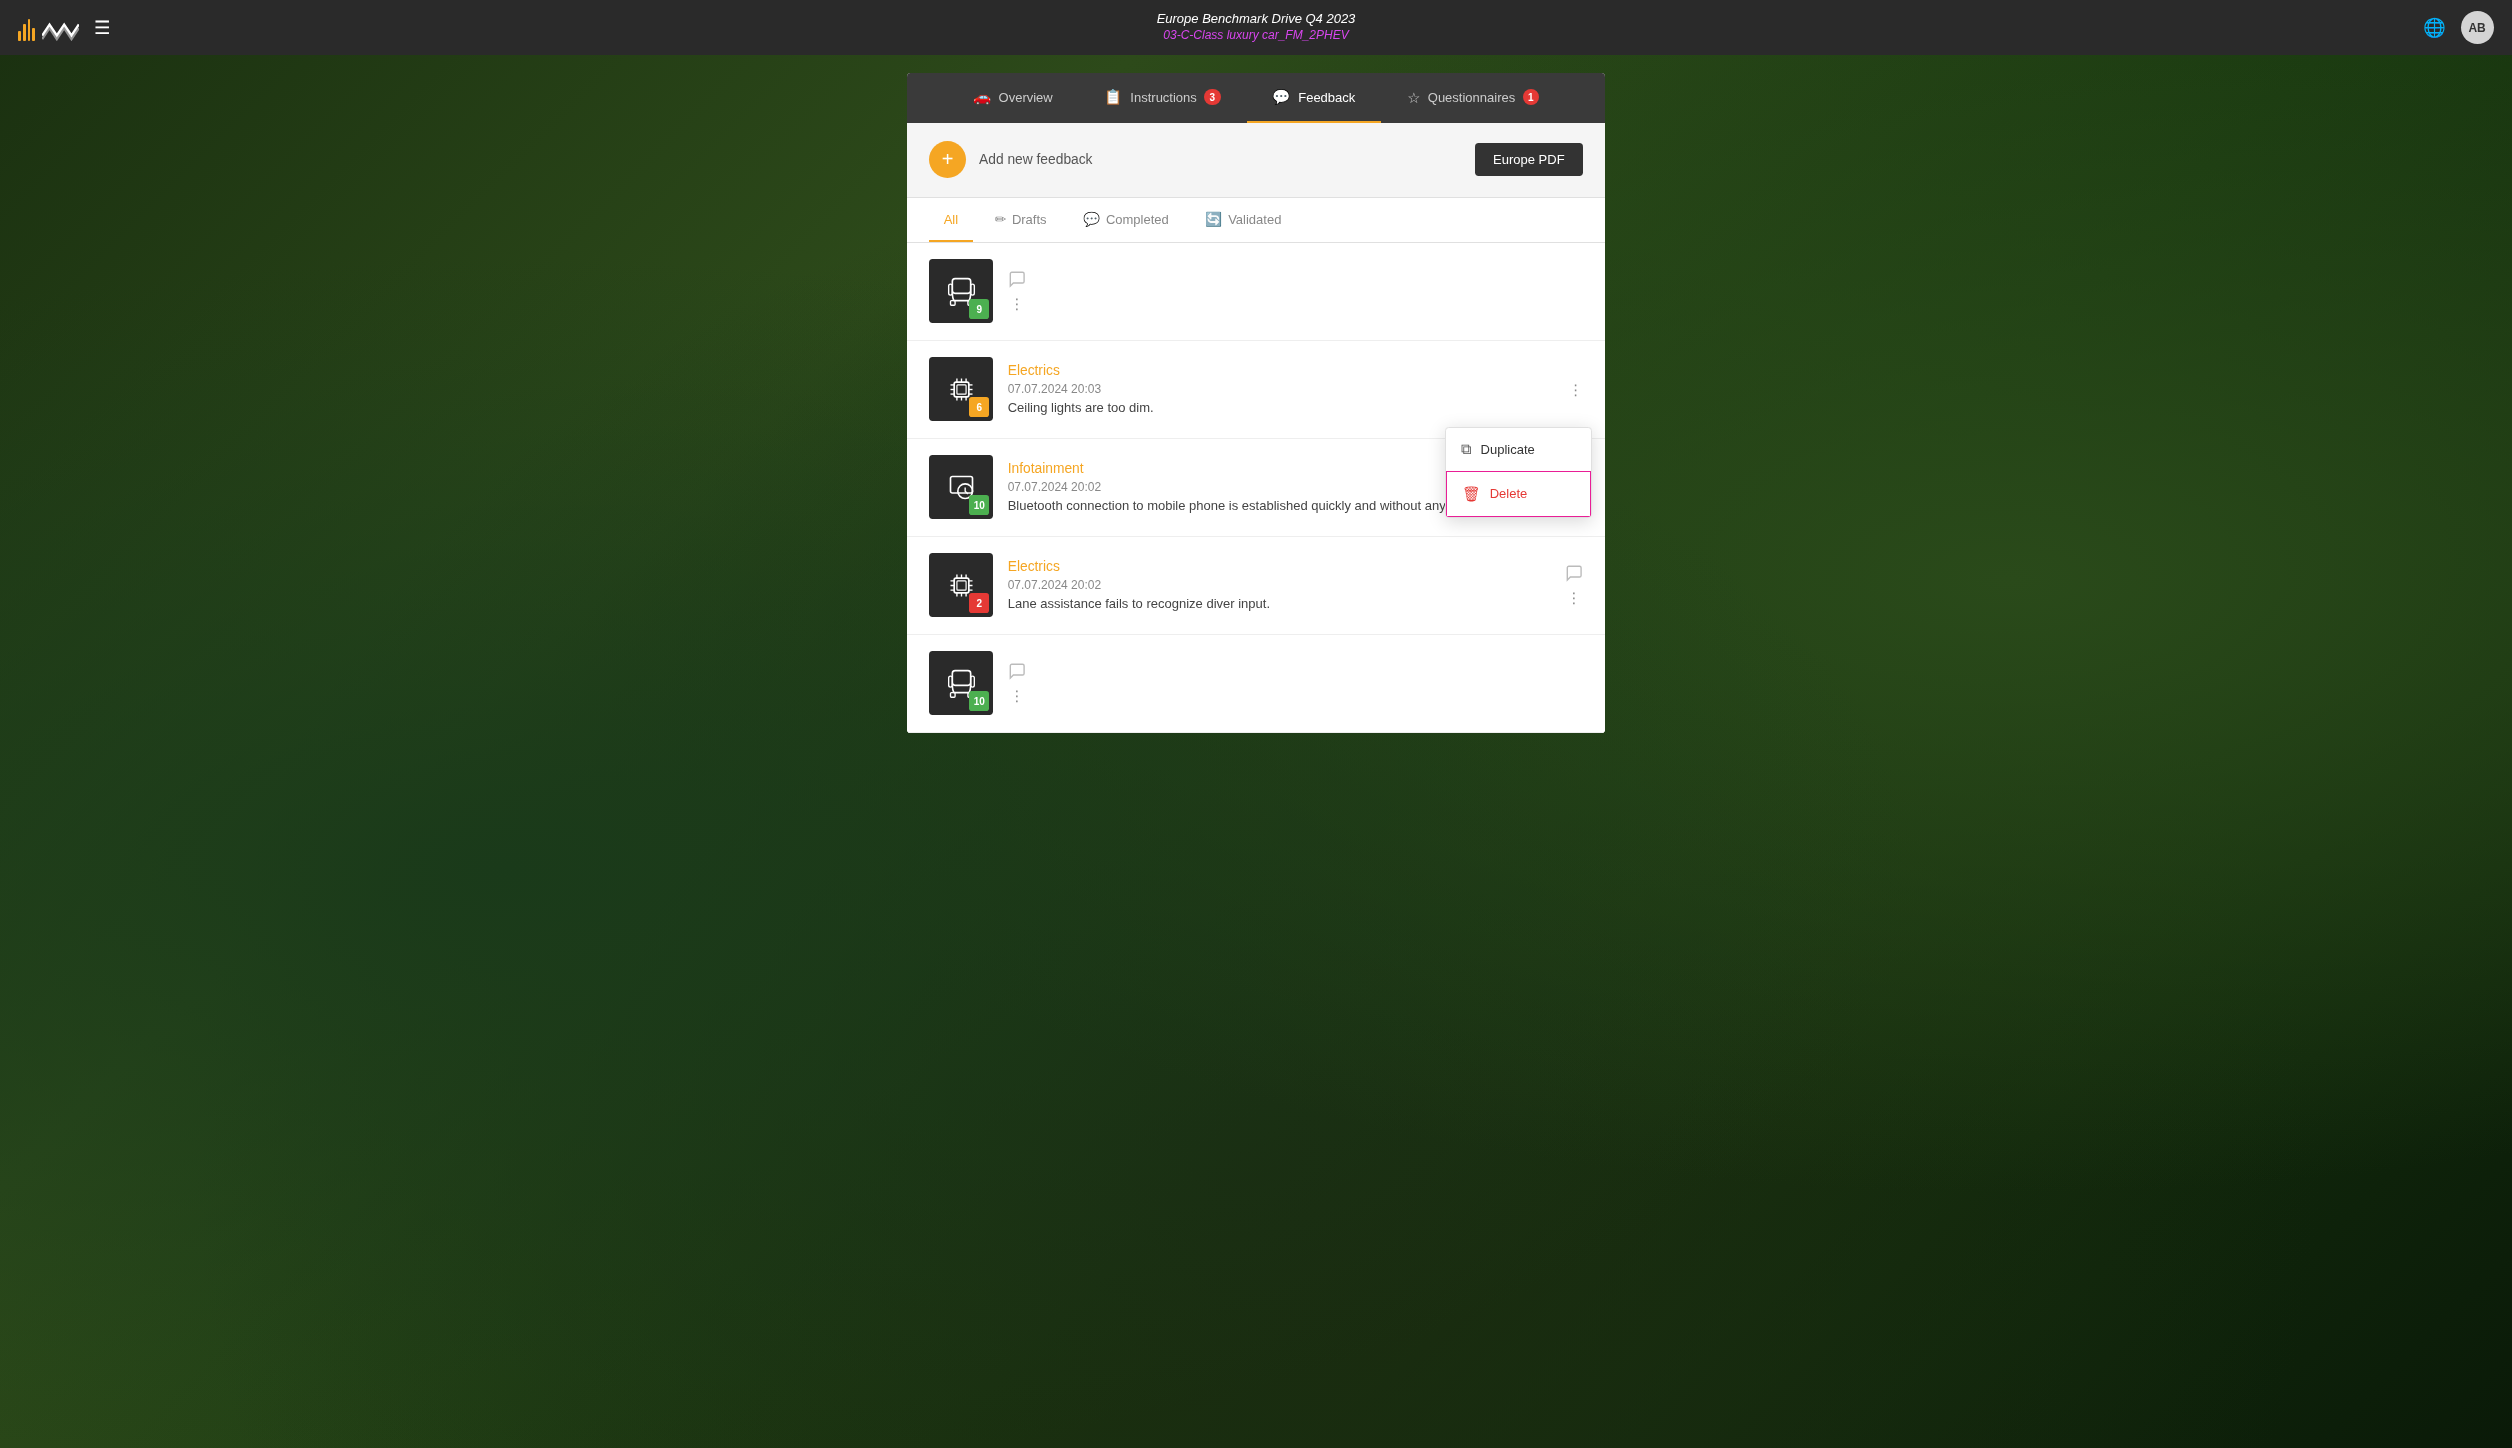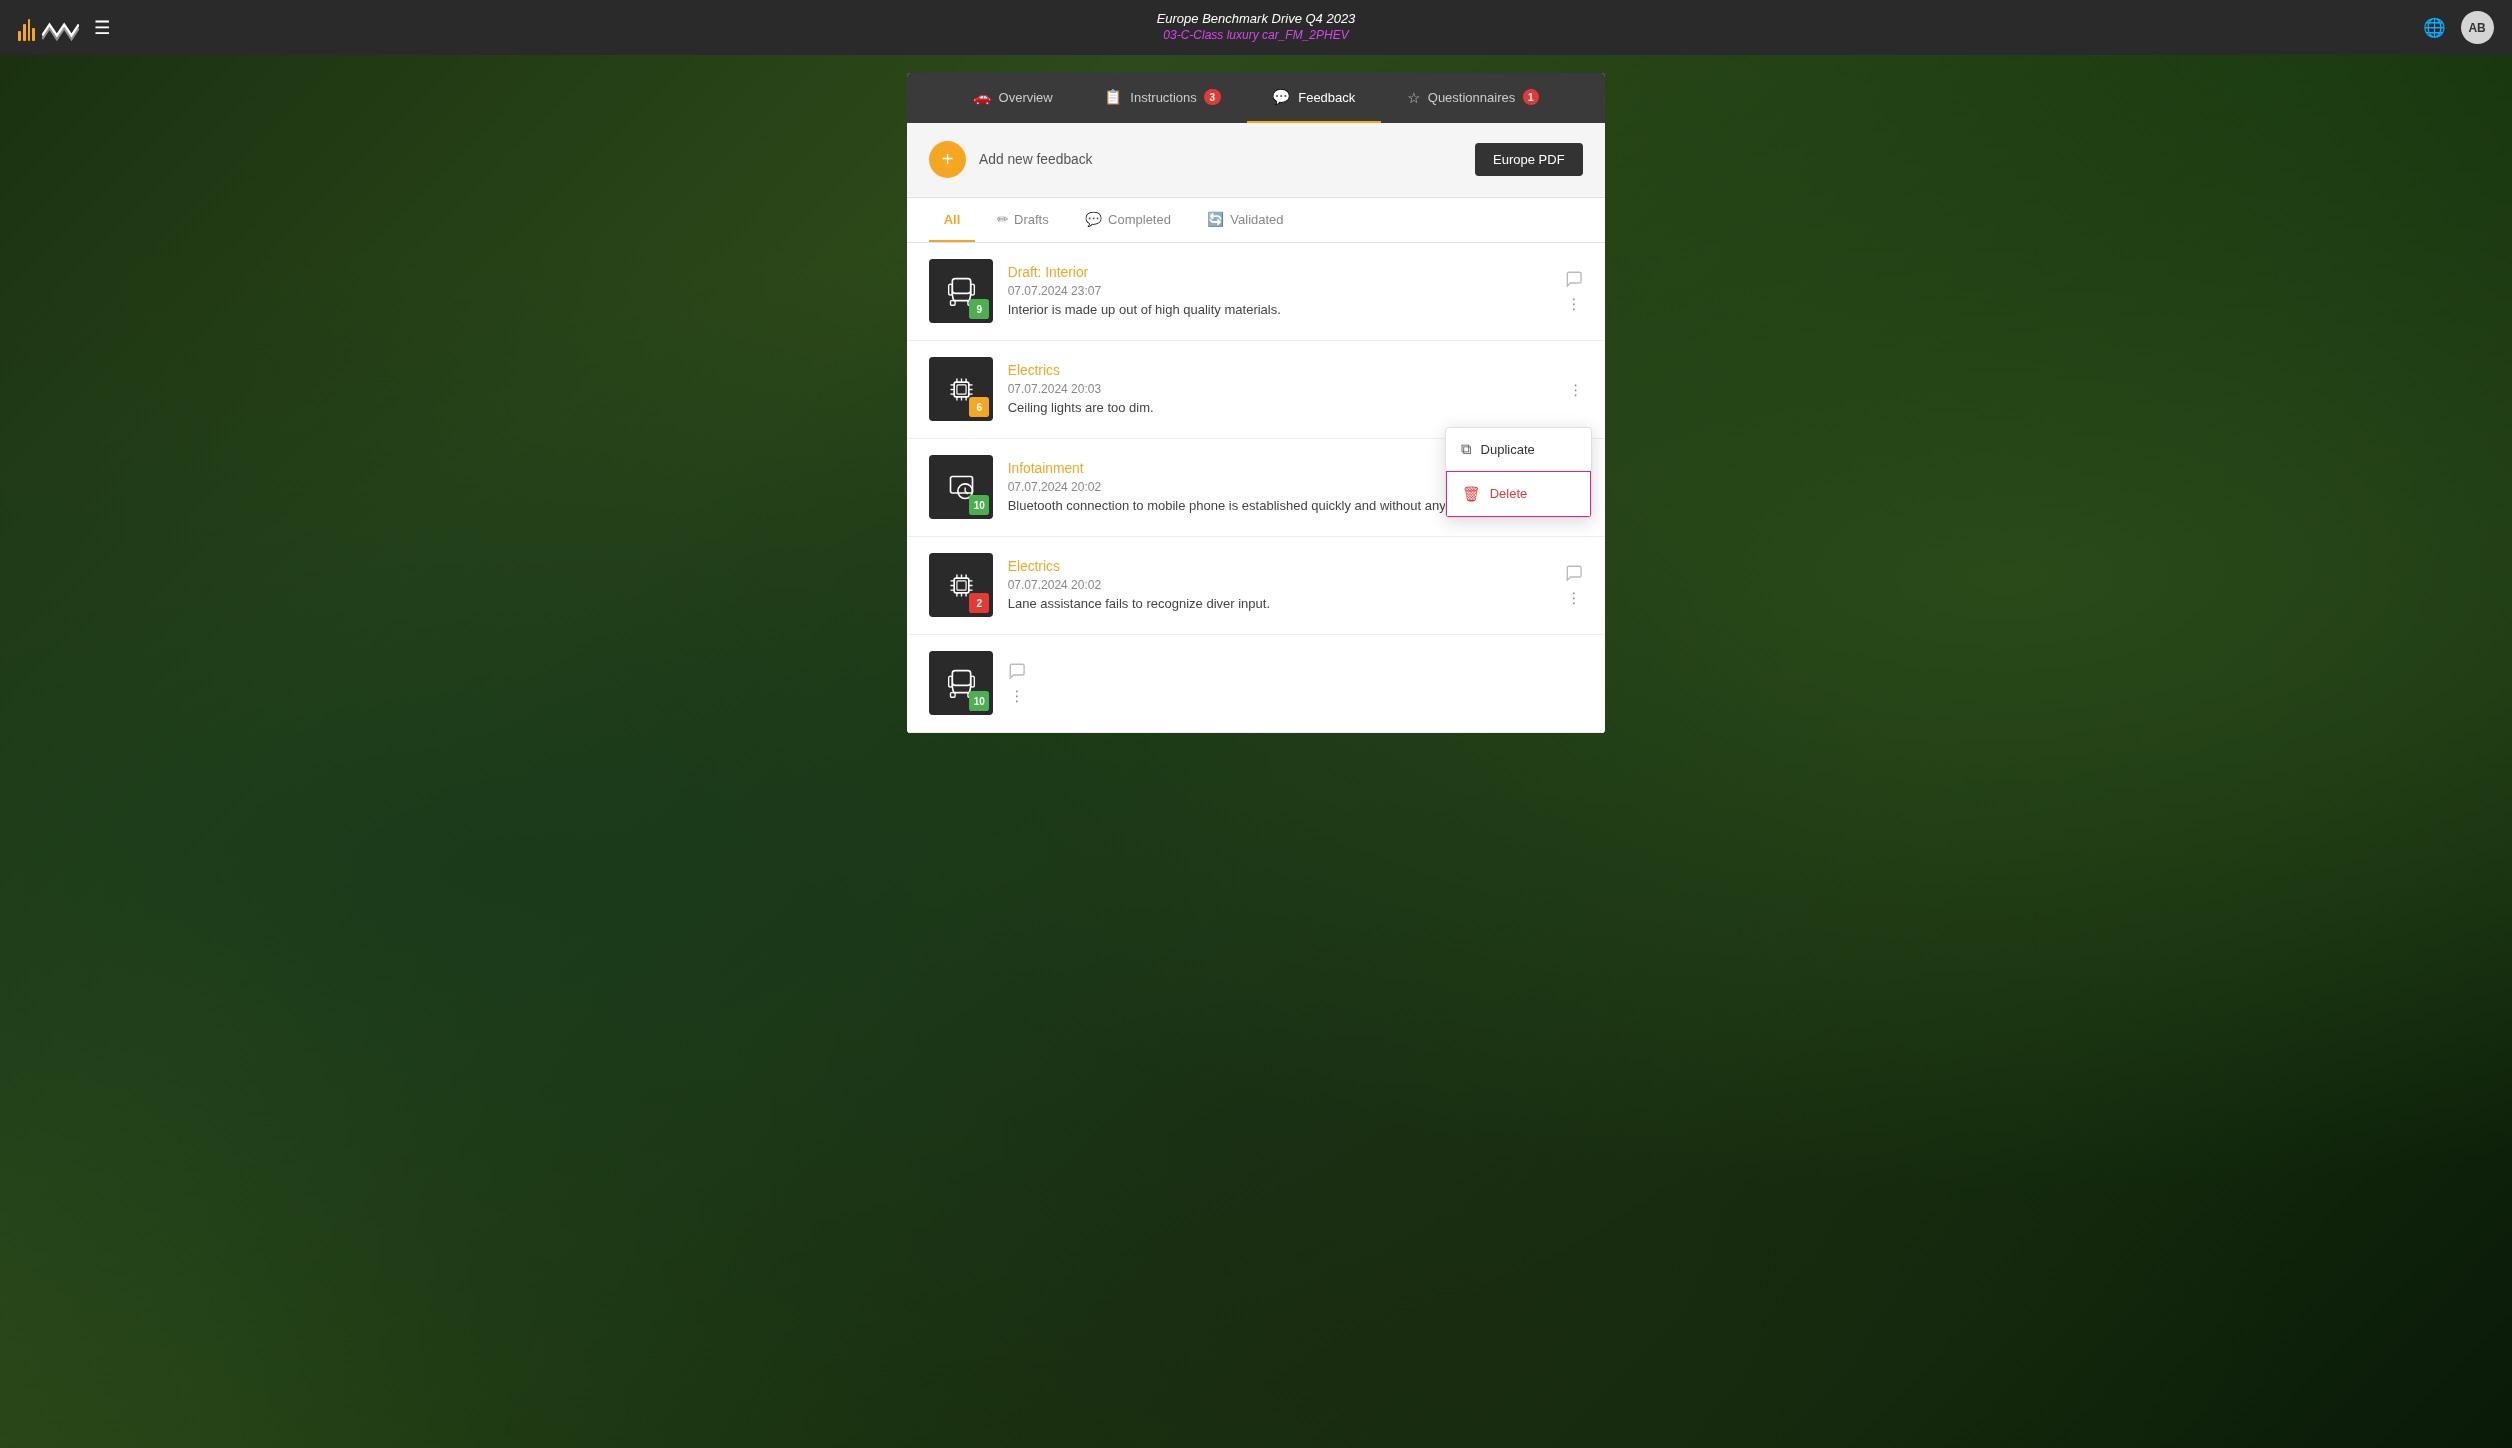--- a/index.html
+++ b/index.html
@@ -243,21 +243,20 @@
       color: #888;
       cursor: pointer;
       border-bottom: 2.8px solid transparent;
       position: relative;
       top: 0.9px;
     }
 
     .filter-tab.active {
       color: #f5a623;
       border-bottom: 2.8px solid #f5a623;
-      font-weight: bold;
     }
 
     .filter-icon {
       font-size: 13.8px;
     }
 
     
     .feedback-list {
       background: #fff;
     }
@@ -494,25 +493,20 @@
           <div class="cat-icon">
             <svg viewBox="0 0 36 36">
               <rect x="8" y="4" width="20" height="16" rx="3" stroke="white" fill="none" stroke-width="1.8"></rect>
               <path d="M8 18 Q8 26 10 28 L26 28 Q28 26 28 18" stroke="white" fill="none" stroke-width="1.8"></path>
               <rect x="6" y="28" width="5" height="5" rx="1" stroke="white" fill="none" stroke-width="1.5"></rect>
               <rect x="25" y="28" width="5" height="5" rx="1" stroke="white" fill="none" stroke-width="1.5"></rect>
               <rect x="4" y="10" width="4" height="12" rx="2" stroke="white" fill="none" stroke-width="1.5"></rect>
               <rect x="28" y="10" width="4" height="12" rx="2" stroke="white" fill="none" stroke-width="1.5"></rect>
             </svg>
             <span class="score-badge score-green">9</span>
-          </div>
-          <div class="feedback-content">
-            <div class="feedback-category">Draft: Interior</div>
-            <div class="feedback-date">07.07.2024 23:07</div>
-            <div class="feedback-text">Interior is made up out of high quality materials.</div>
           </div>
           <div class="feedback-actions">
             <button class="comment-icon-btn">
               <svg width="18.4" height="18.4" viewBox="0 0 24 24" fill="none" stroke="#bbb" stroke-width="1.8">
                 <path d="M21 15a2 2 0 0 1-2 2H7l-4 4V5a2 2 0 0 1 2-2h14a2 2 0 0 1 2 2z"></path>
               </svg>
             </button>
             <button class="more-icon-btn">⋮</button>
           </div>
         </div>

